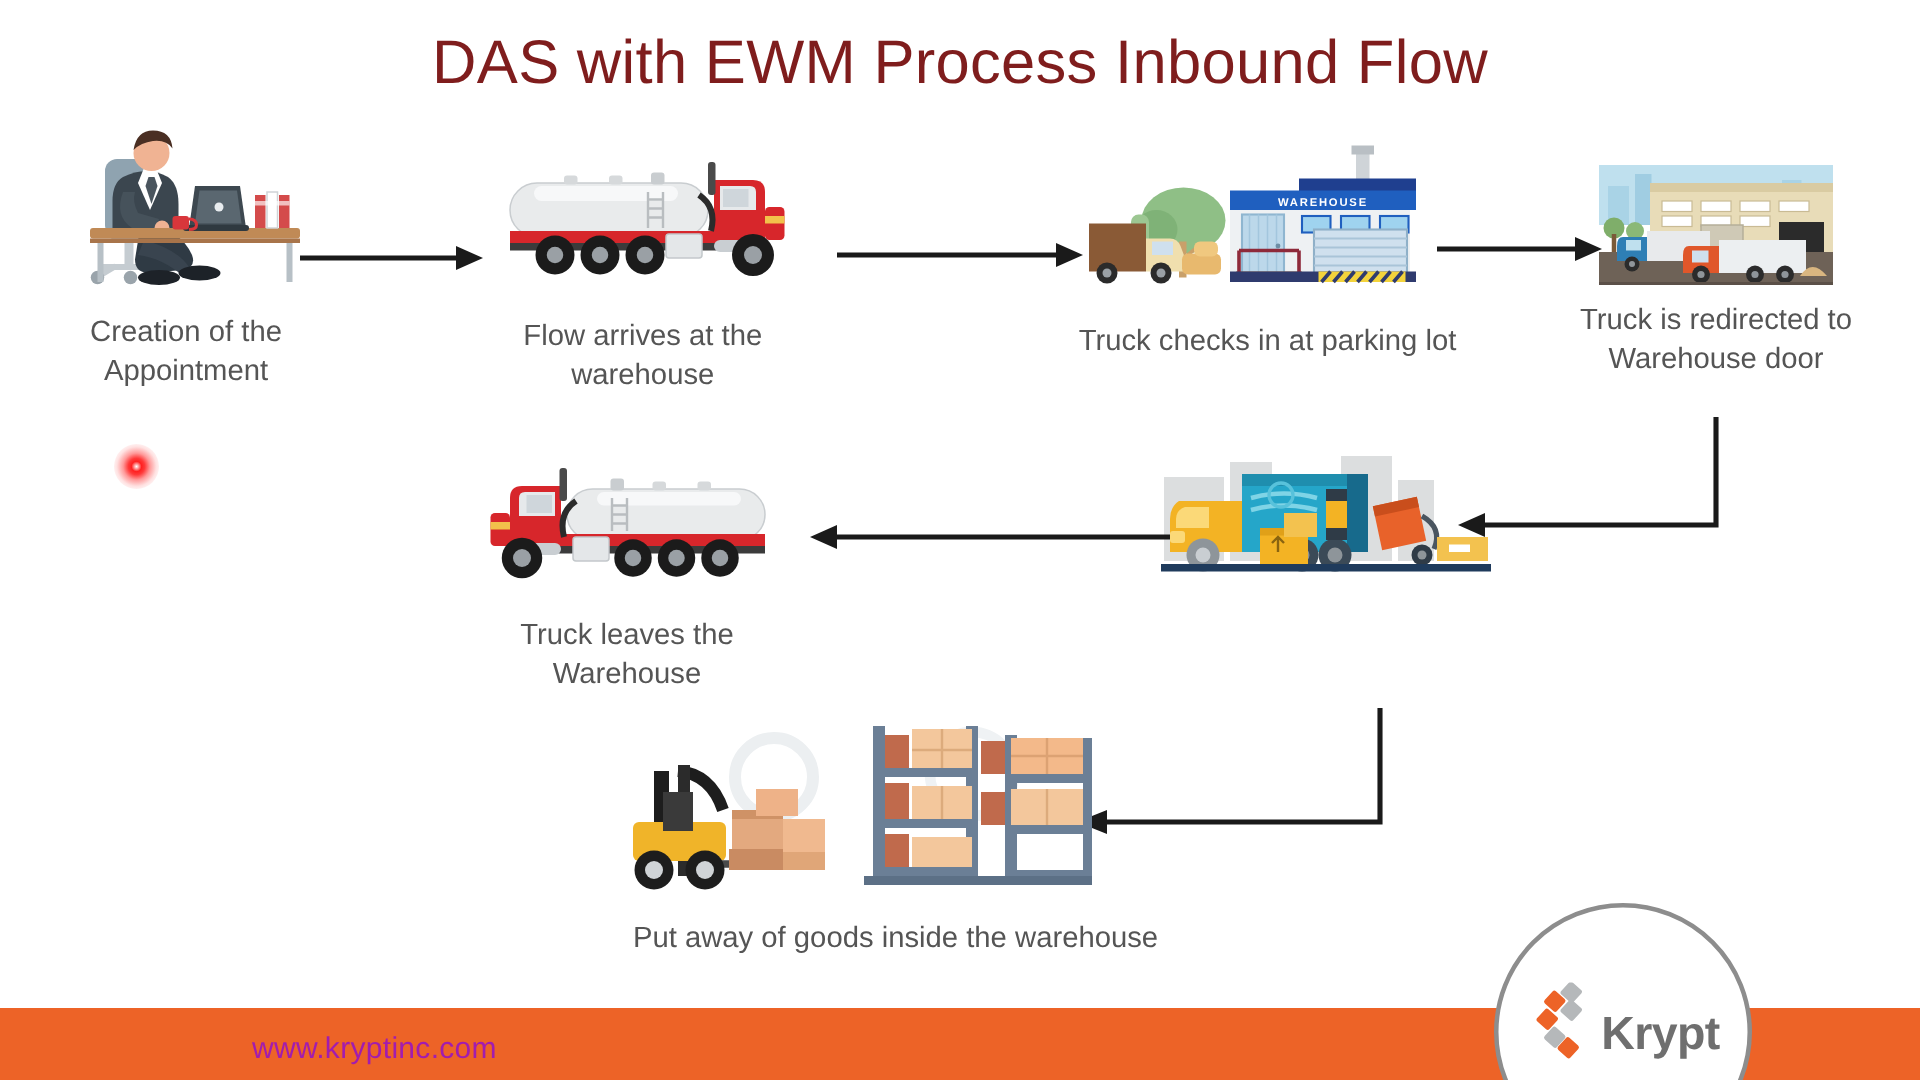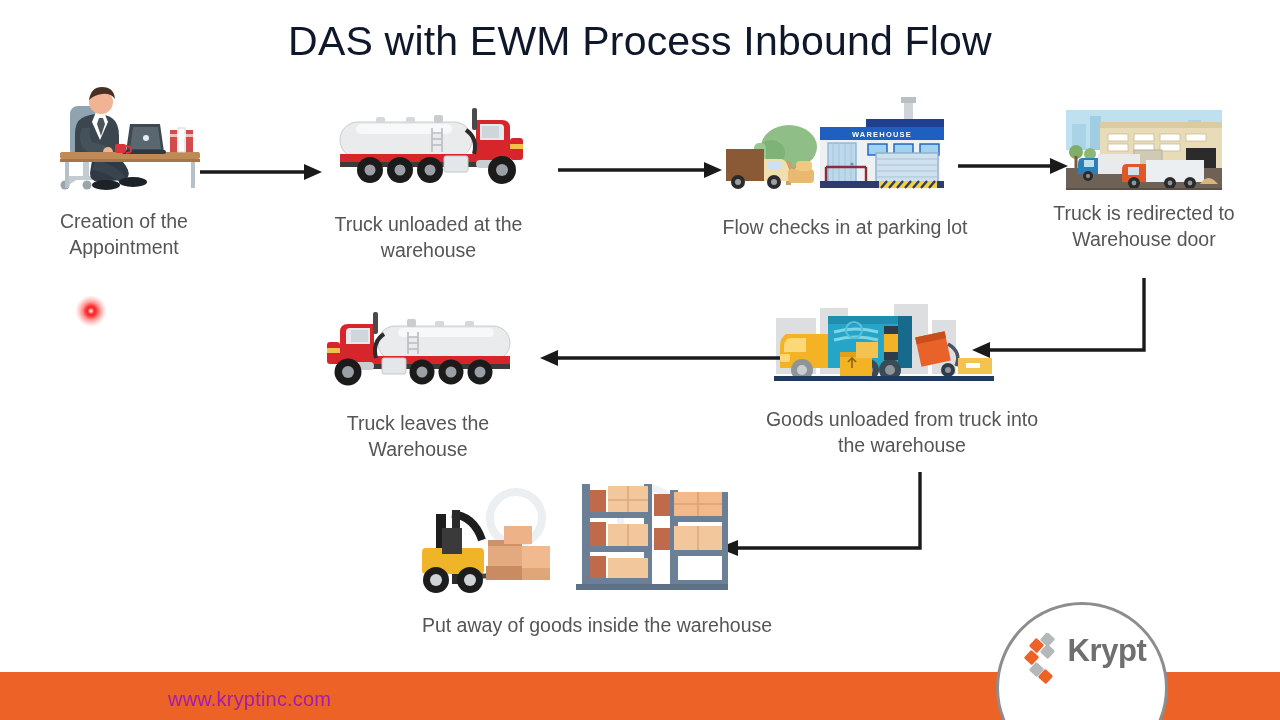--- a/index.html
+++ b/index.html
@@ -11,21 +11,21 @@
     position:relative;
   }
   .slide{position:relative;width:1280px;height:720px;background:#fff;overflow:hidden;}
 
   
   .title{
     position:absolute;left:0;top:18px;width:1280px;
     text-align:center;
     font-size:41px;
     font-weight:400;
-    color:#0f172a;
+    color:#7f1d1d;
     letter-spacing:.2px;
     white-space:nowrap;
   }
 
   
   .step{position:absolute;}
   .step .art{position:relative;}
   .caption{
     font-size:19.5px;
     color:#555555;
@@ -58,21 +58,21 @@
     color:#a21caf;font-size:20px;letter-spacing:.2px;
   }
   .logo-circle{
     position:absolute;right:112px;bottom:-54px;
     width:172px;height:172px;border-radius:50%;
     background:#ffffff;border:3px solid #8d8d8d;
     box-sizing:border-box;
   }
   .logo-inner{
     position:absolute;left:0;top:28px;width:172px;height:74px;
-    display:flex;align-items:flex-start;justify-content:center;gap:6px;
+    display:flex;align-items:flex-end;justify-content:center;gap:6px;
   }
   .logo-word{
     font-size:31px;color:#6f6f6f;font-weight:700;letter-spacing:-.4px;
   }
   .logo-mark{width:38px;height:52px;}
 </style>
 </head>
 <body>
 
 <div class="slide">
@@ -180,21 +180,21 @@
           <circle cx="176" cy="70" r="14"></circle>
         </g>
         <g fill="#9aa0a5">
           <circle cx="44" cy="70" r="5.5"></circle>
             <circle cx="74" cy="70" r="5.5"></circle>
             <circle cx="104" cy="70" r="5.5"></circle>
           <circle cx="176" cy="70" r="6"></circle>
         </g>
       </svg>
     </div>
-    <div class="caption" style="margin-top:16px;width:205px;">Truck unloaded at the warehouse</div>
+    <div class="caption" style="margin-top:16px;width:205px;">Flow arrives at the warehouse</div>
   </div>
 
   <div class="arrow" style="left:556px;top:158px;">
     <svg width="172" height="24" viewBox="0 0 172 24">
       <line x1="2" y1="12" x2="150" y2="12" stroke="#1a1a1a" stroke-width="3.4"></line>
       <path d="M148 4 L166 12 L148 20 Z" fill="#1a1a1a"></path>
     </svg>
   </div>
 
   <div class="step" style="left:716px;top:95px;width:258px;">
@@ -243,21 +243,21 @@
         <rect x="52" y="66" width="14" height="9" fill="#cfe0ee"></rect>
         <circle cx="22" cy="87" r="7" fill="#2b2b2b"></circle>
           <circle cx="22" cy="87" r="3" fill="#9aa0a5"></circle>
         <circle cx="58" cy="87" r="7" fill="#2b2b2b"></circle>
           <circle cx="58" cy="87" r="3" fill="#9aa0a5"></circle>
 
         <rect x="72" y="74" width="26" height="14" rx="4" fill="#e8b96e"></rect>
         <rect x="80" y="66" width="16" height="10" rx="4" fill="#f0c87f"></rect>
       </svg>
     </div>
-    <div class="caption" style="margin-top:14px;width:258px;">Flow checks in at parking lot</div>
+    <div class="caption" style="margin-top:14px;width:258px;">Truck checks in at parking lot</div>
   </div>
 
   <div class="arrow" style="left:956px;top:154px;">
     <svg width="118" height="24" viewBox="0 0 118 24">
       <line x1="2" y1="12" x2="96" y2="12" stroke="#1a1a1a" stroke-width="3.4"></line>
       <path d="M94 4 L112 12 L94 20 Z" fill="#1a1a1a"></path>
     </svg>
   </div>
 
   <div class="step" style="left:1038px;top:110px;width:212px;">
@@ -369,21 +369,20 @@
         <path d="M186 44 q14 8 8 22" stroke="#4a5560" stroke-width="3.4" fill="none"></path>
         <circle cx="186" cy="70" r="7" fill="#2f3b47"></circle>
           <circle cx="186" cy="70" r="3" fill="#8e959a"></circle>
 
         <rect x="196" y="58" width="34" height="16" fill="#f3c24f"></rect>
         <rect x="204" y="63" width="14" height="5" fill="#ffffff"></rect>
 
         <rect x="12" y="76" width="220" height="5" fill="#1f3b5c"></rect>
       </svg>
     </div>
-    <div class="caption" style="margin-top:14px;width:280px;">Goods unloaded from truck into the warehouse</div>
   </div>
 
   <div class="arrow" style="left:536px;top:346px;">
     <svg width="246" height="24" viewBox="0 0 246 24">
       <line x1="244" y1="12" x2="20" y2="12" stroke="#1a1a1a" stroke-width="3.4"></line>
       <path d="M22 4 L4 12 L22 20 Z" fill="#1a1a1a"></path>
     </svg>
   </div>
 
   <div class="step" style="left:312px;top:308px;width:212px;">

